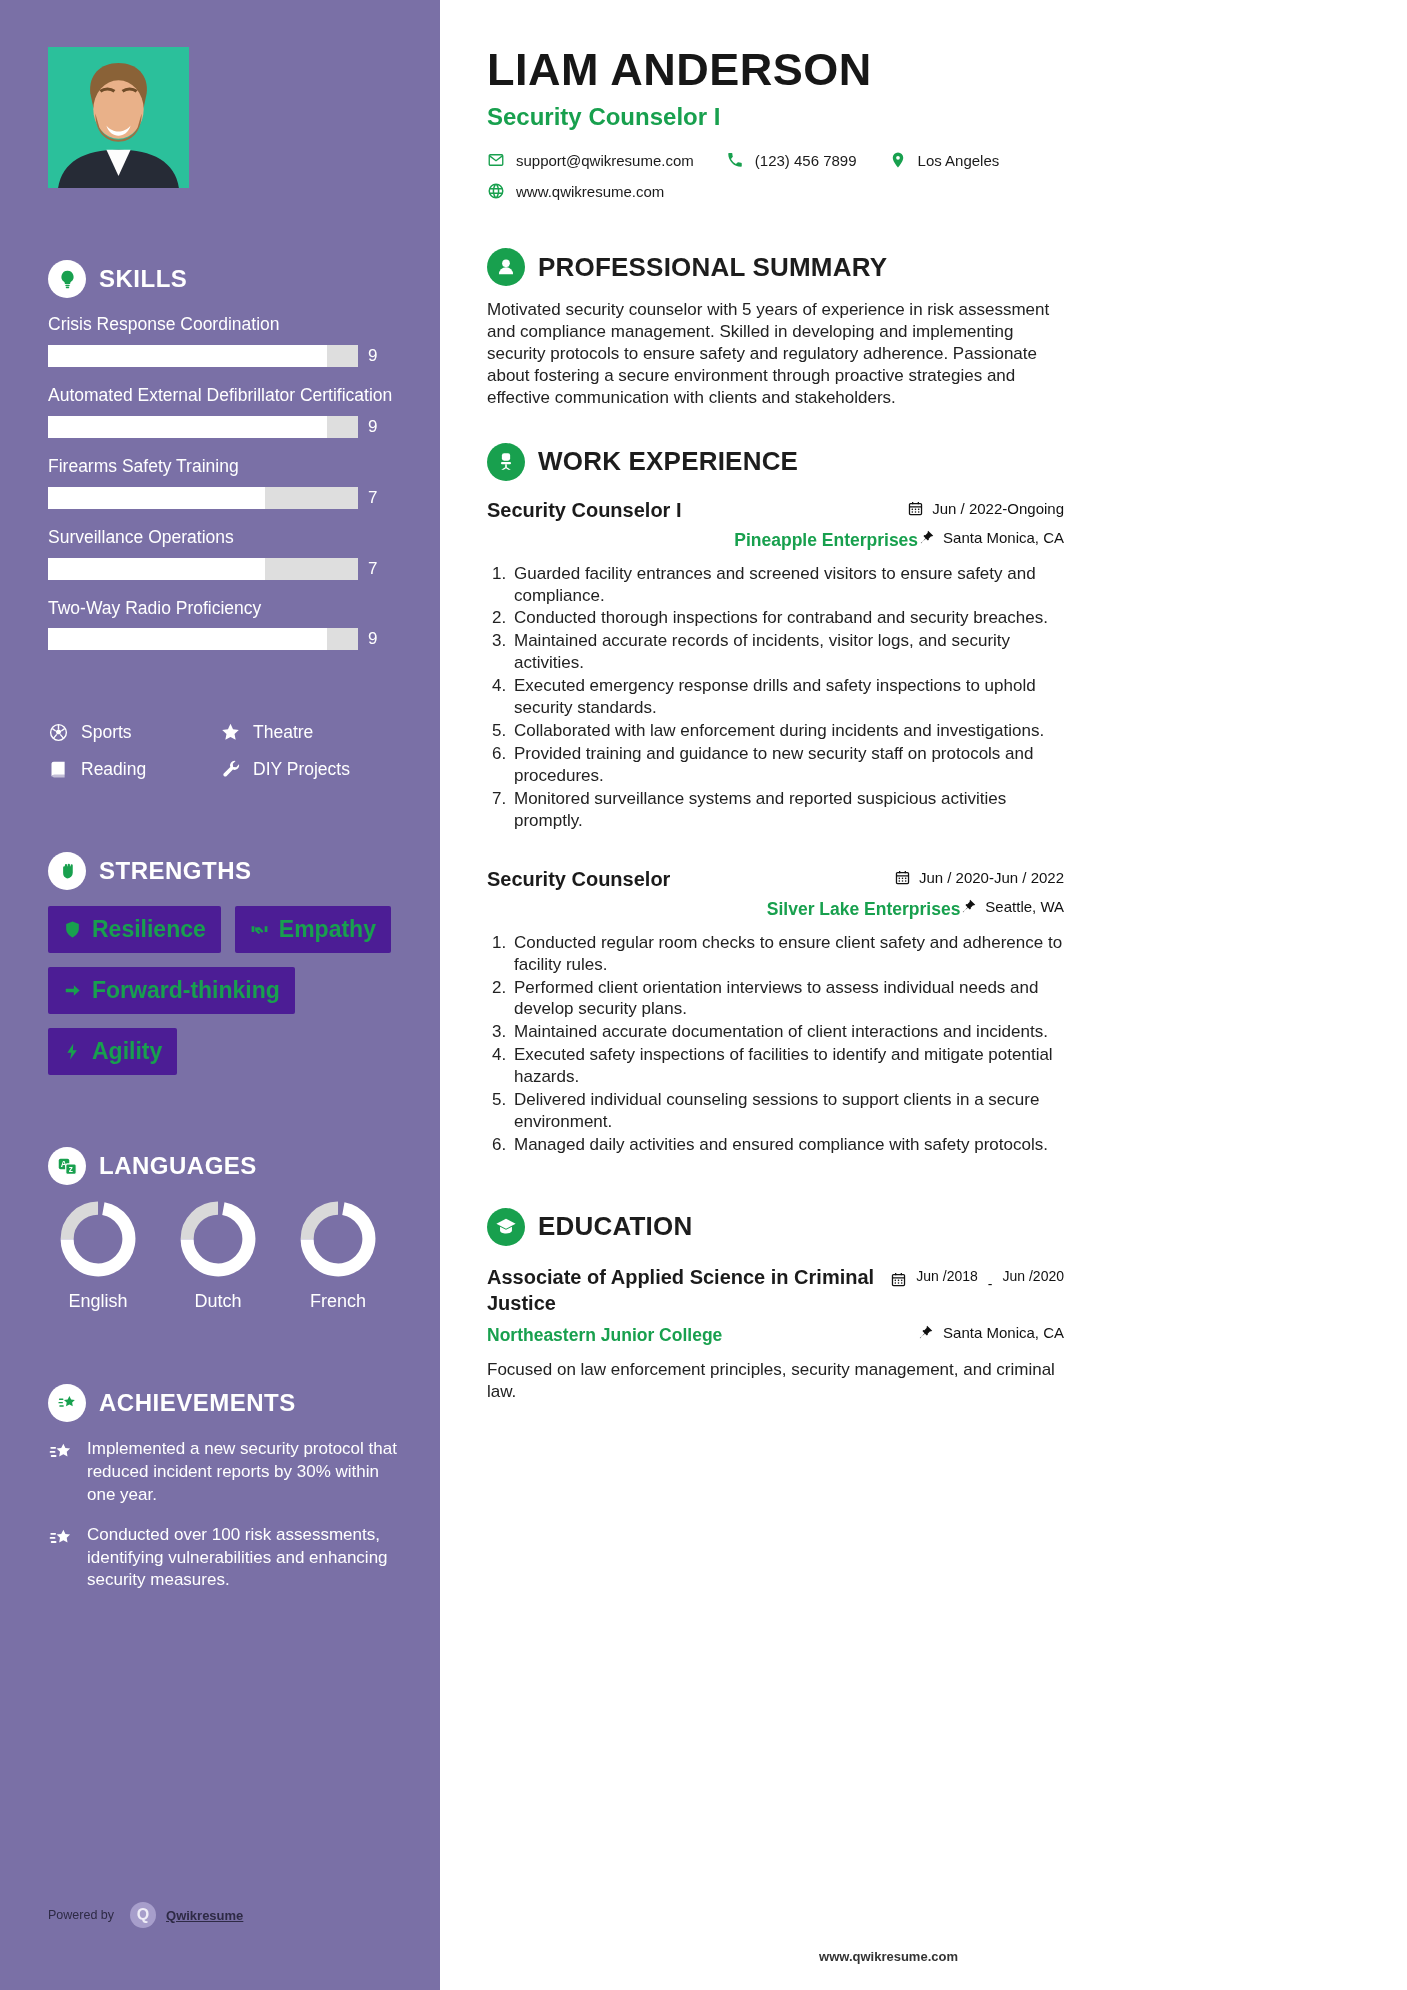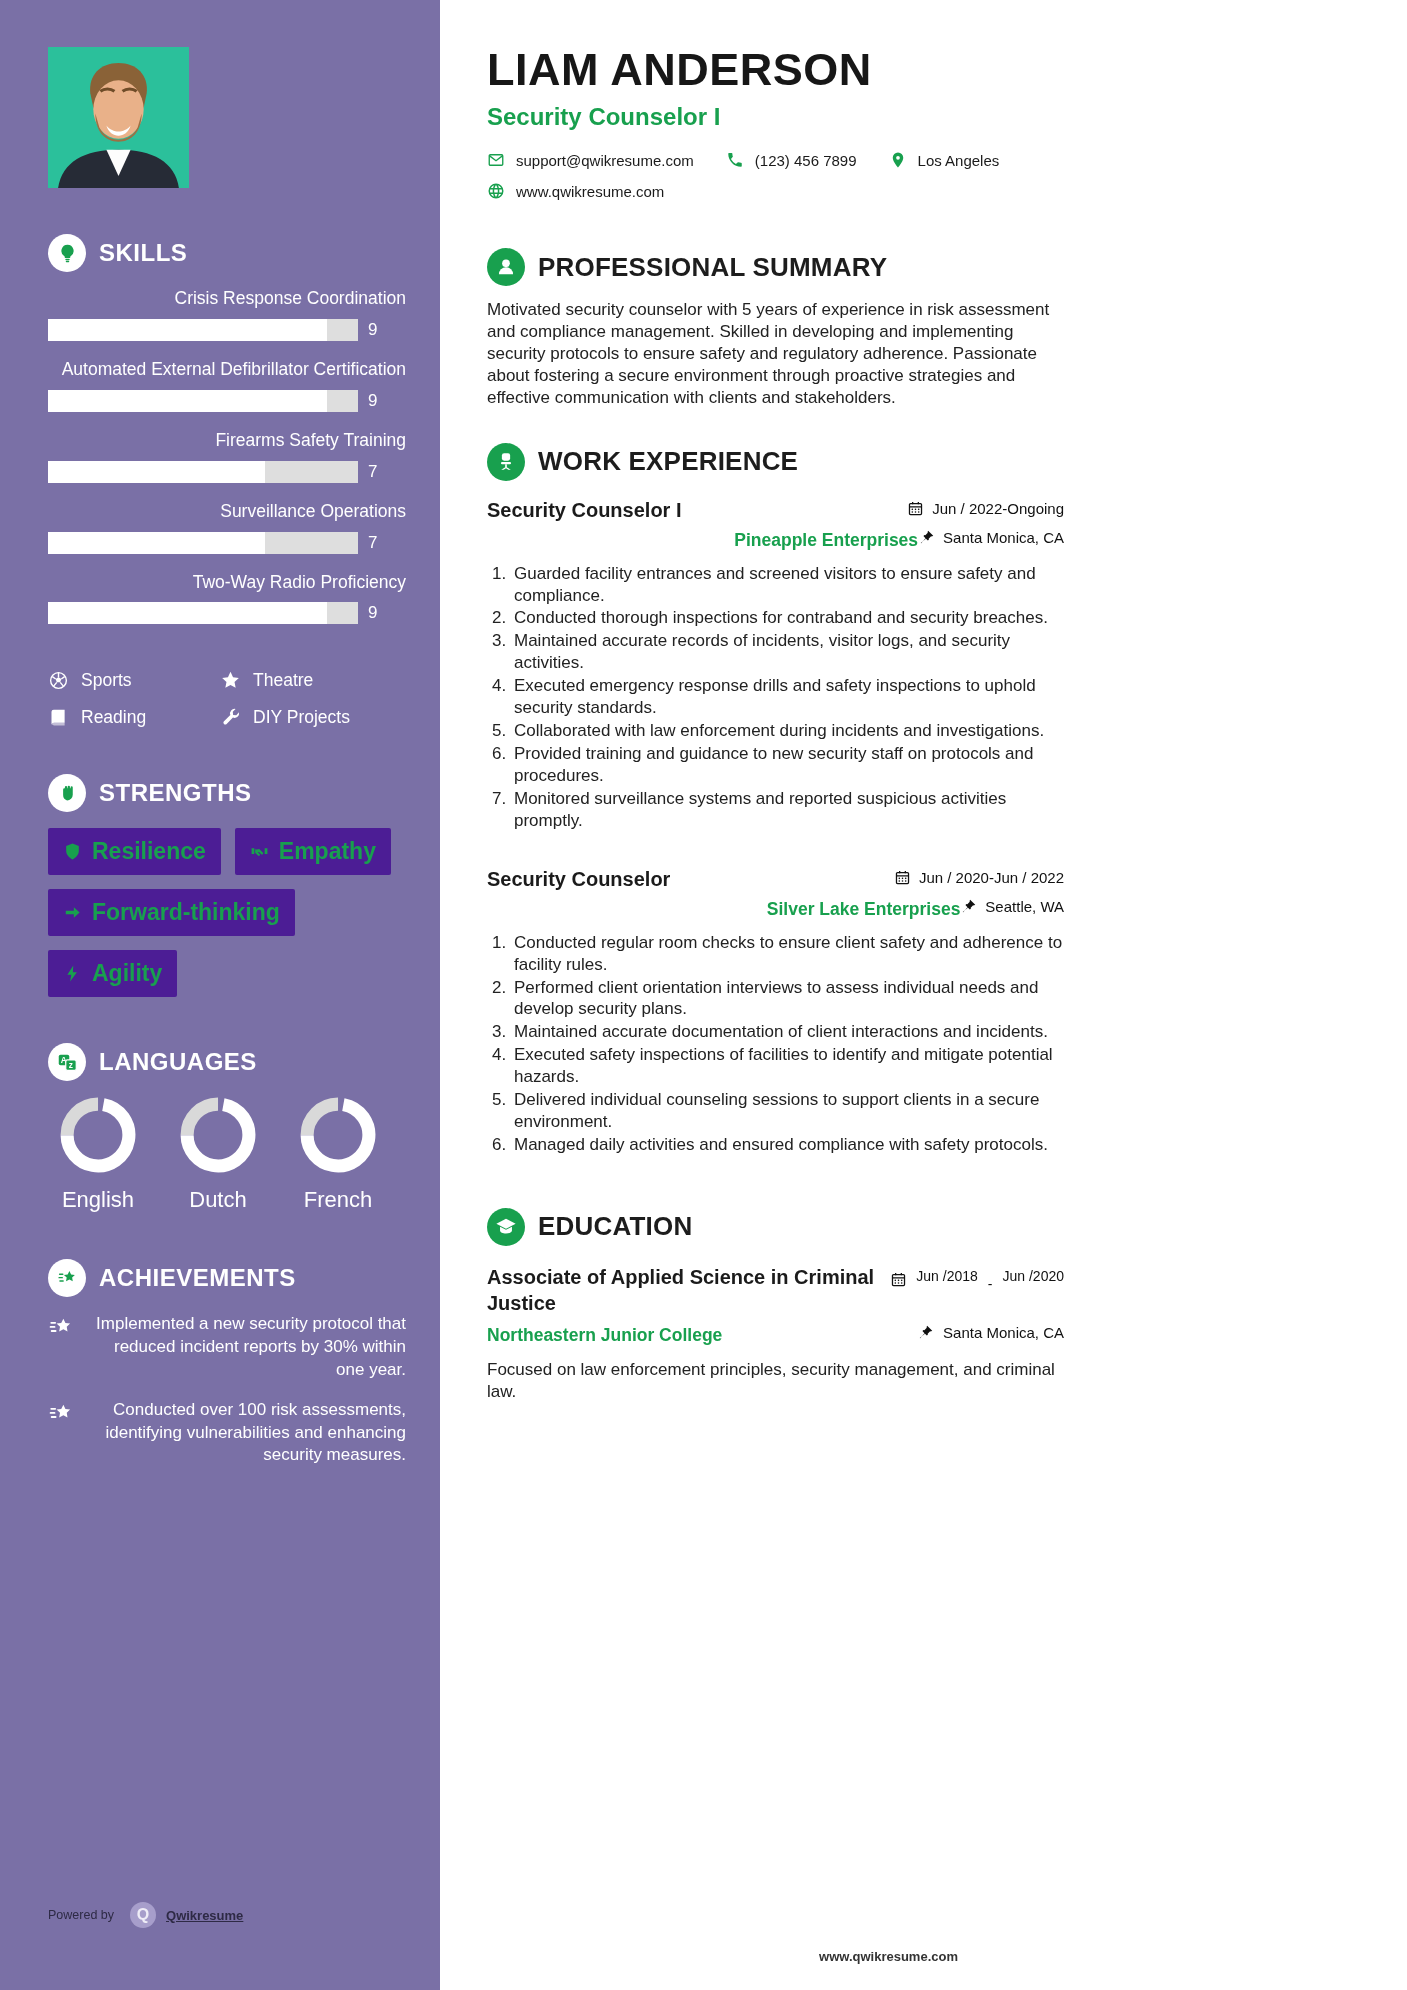--- a/index.html
+++ b/index.html
@@ -3,21 +3,21 @@
 <meta charset="utf-8">
 <style>
   html,body{margin:0;padding:0;background:#fff;}
   *{box-sizing:border-box;}
   body{font-family:"Liberation Sans","DejaVu Sans",sans-serif;color:#1f1f1f;}
   .page{position:relative;width:1407px;height:1990px;background:#fff;overflow:hidden;}
 
   
   .sidebar{position:absolute;left:0;top:0;width:440px;height:100%;background:#7A70A6;color:#fff;padding:47px 34px 0 48px;}
   .photo{width:141px;height:141px;overflow:hidden;}
-  .side-section{margin-top:46px;text-align:right;}
+  .side-section{margin-top:72px;}
   .side-h{display:flex;align-items:center;gap:13px;margin:0 0 16px 0;font-size:24px;font-weight:800;letter-spacing:.5px;color:#fff;}
   .hcircle{width:38px;height:38px;border-radius:50%;background:#fff;color:#18A04E;display:flex;align-items:center;justify-content:center;flex:0 0 38px;}
   .hcircle svg{width:21px;height:21px;}
 
   .skill{margin-bottom:18px;}
   .skill-label{font-size:17.5px;line-height:1.25;margin-bottom:9px;}
   .skill-row{display:flex;align-items:center;gap:10px;}
   .bar{width:310px;height:22px;background:#DEDEDE;overflow:hidden;flex:0 0 310px;}
   .fill{height:100%;background:#fff;}
   .num{font-size:17px;color:#fff;}
@@ -26,21 +26,21 @@
   .int-item{display:flex;align-items:center;gap:12px;font-size:17.5px;}
   .int-item svg{width:21px;height:21px;flex:0 0 21px;color:#fff;}
 
   .chips{display:flex;flex-wrap:wrap;gap:14px;}
   .chip{display:inline-flex;align-items:center;gap:10px;background:#4c1d95;color:#18A04E;font-size:23px;font-weight:600;padding:10px 15px;border-radius:2px;}
   .chip svg{width:19px;height:19px;}
 
   .langs{display:flex;gap:44px;padding-left:12px;margin-top:8px;}
   .lang{display:flex;flex-direction:column;align-items:center;gap:14px;}
   .donut{width:76px;height:76px;}
-  .lang-label{font-size:22px;color:#fff;}
+  .lang-label{font-size:18px;color:#fff;}
 
   .ach{display:flex;gap:13px;margin-bottom:18px;}
   .ach svg{width:26px;height:26px;flex:0 0 26px;margin-top:2px;color:#fff;}
   .ach-text{font-size:17px;line-height:1.33;}
 
   .powered{position:absolute;left:48px;bottom:62px;display:flex;align-items:center;gap:10px;font-size:12.5px;color:#2e2a45;}
   .qlogo{width:26px;height:26px;border-radius:50%;background:#a79ecb;color:#efedf7;font-weight:800;font-size:16px;display:flex;align-items:center;justify-content:center;margin-left:6px;}
   .powered a{color:#2e2a45;font-weight:700;font-size:13px;text-decoration:underline;cursor:pointer;}
 
   

